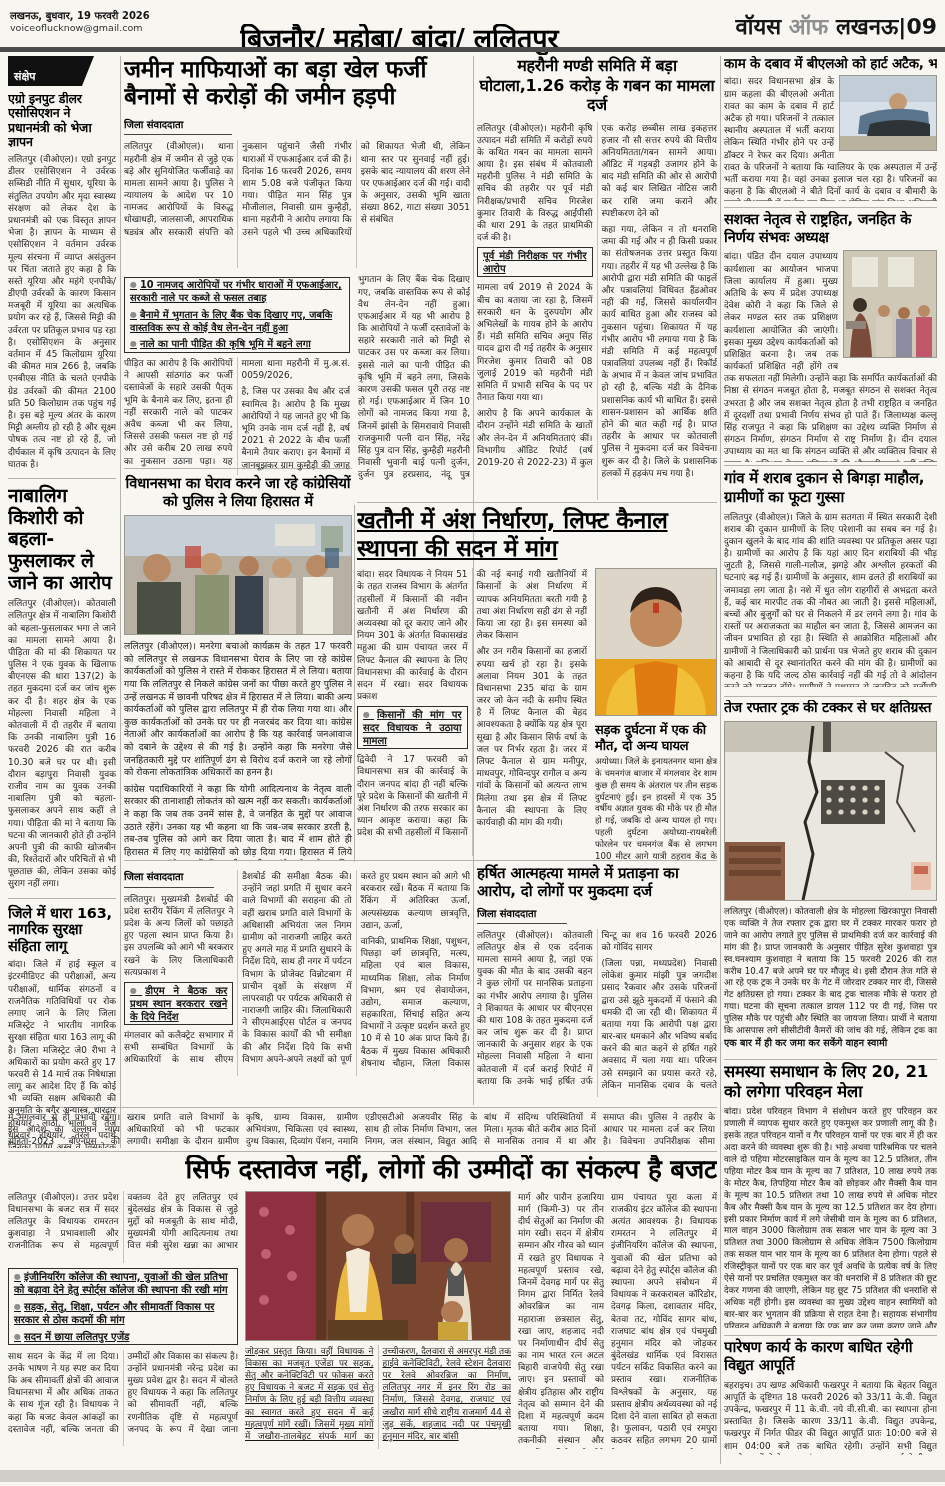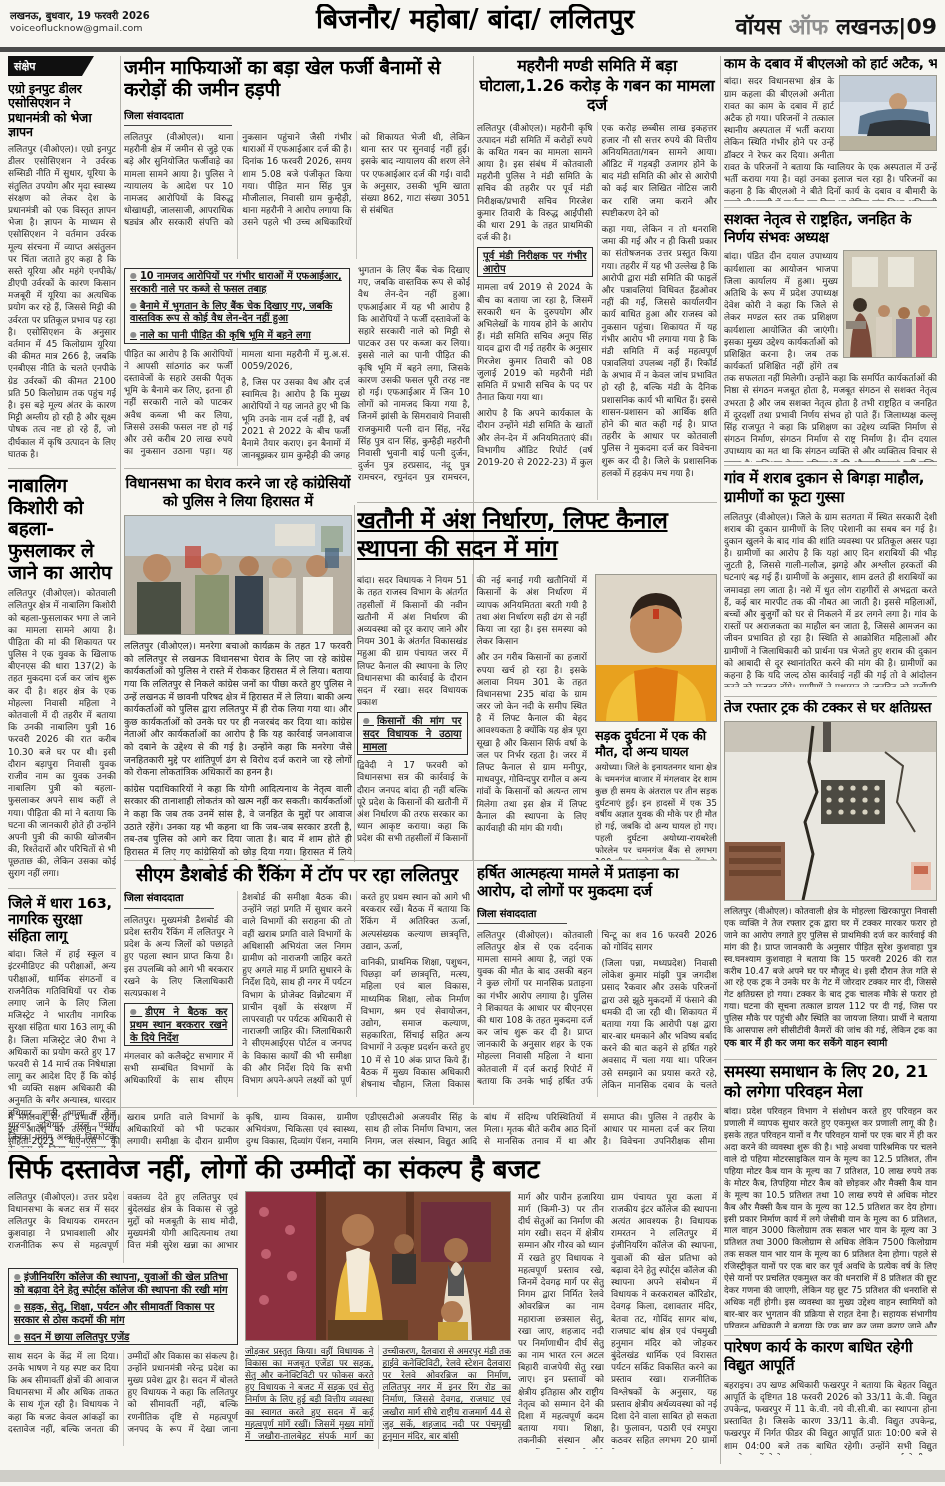--- a/index.html
+++ b/index.html
@@ -22,21 +22,21 @@
 </style>
 </head>
 <body>
 
 <div id="page">
 
   <div class="abs" style="left:10px;top:8px;">
     <div style="font-size:10px;font-weight:bold;">लखनऊ, बुधवार, 19 फरवरी 2026</div>
     <div style="font-size:9.5px;color:#333;">voiceoflucknow@gmail.com</div>
   </div>
-  <div class="abs hl" style="left:240px;top:4px;width:470px;text-align:center;font-size:27px;">बिजनौर/ महोबा/ बांदा/ ललितपुर</div>
+  <div class="abs hl" style="left:240px;top:24px;width:470px;text-align:left;font-size:27px;">बिजनौर/ महोबा/ बांदा/ ललितपुर</div>
   <div class="abs" style="right:8px;top:10px;font-size:22px;font-weight:bold;white-space:nowrap;">
     <span>वॉयस</span>
     <span style="color:#8f8f8f;">ऑफ</span>
     <span>लखनऊ</span><span>|09</span>
   </div>
   <div class="abs" style="left:0;top:47px;width:945px;height:5px;background:#4c4c4c;"></div>
 
   <div class="vr" style="left:120px;top:56px;height:1092px;"></div>
   <div class="vr" style="left:473px;top:56px;height:1049px;"></div>
   <div class="vr" style="left:720px;top:56px;height:1408px;"></div>
@@ -46,31 +46,31 @@
   <div class="hrl" style="left:124px;top:860px;width:593px;"></div>
   <div class="hrl" style="left:8px;top:1107px;width:709px;"></div>
   <div class="hrl" style="left:8px;top:1151px;width:709px;"></div>
   <div class="hrl" style="left:724px;top:207px;width:213px;"></div>
   <div class="hrl" style="left:724px;top:465px;width:213px;"></div>
   <div class="hrl" style="left:724px;top:696px;width:213px;"></div>
   <div class="hrl" style="left:724px;top:1059px;width:213px;"></div>
   <div class="hrl" style="left:724px;top:1335px;width:213px;"></div>
 
   <div class="abs" style="left:8px;top:56px;width:108px;height:1092px;overflow:hidden;">
-    <div style="background:#101010;color:#fff;font-weight:bold;font-size:11px;width:72px;padding:2px 8px 3px 6px;clip-path:polygon(0 0,100% 0,86% 100%,0 100%);margin-bottom:6px;">संक्षेप</div>
+    <div style="background:#101010;color:#fff;font-weight:bold;font-size:11px;width:72px;padding:12px 8px 3px 6px;clip-path:polygon(0 0,100% 0,86% 100%,0 100%);margin-bottom:6px;">संक्षेप</div>
     <div class="hl" style="font-size:12.5px;margin-bottom:4px;">एग्रो इनपुट डीलर एसोसिएशन ने प्रधानमंत्री को भेजा ज्ञापन</div>
     <div class="b" style="margin-bottom:8px;">ललितपुर (वीओएल)। एग्रो इनपुट डीलर एसोसिएशन ने उर्वरक सब्सिडी नीति में सुधार, यूरिया के संतुलित उपयोग और मृदा स्वास्थ्य संरक्षण को लेकर देश के प्रधानमंत्री को एक विस्तृत ज्ञापन भेजा है। ज्ञापन के माध्यम से एसोसिएशन ने वर्तमान उर्वरक मूल्य संरचना में व्याप्त असंतुलन पर चिंता जताते हुए कहा है कि सस्ते यूरिया और महंगे एनपीके/डीएपी उर्वरकों के कारण किसान मजबूरी में यूरिया का अत्यधिक प्रयोग कर रहे हैं, जिससे मिट्टी की उर्वरता पर प्रतिकूल प्रभाव पड़ रहा है। एसोसिएशन के अनुसार वर्तमान में 45 किलोग्राम यूरिया की कीमत मात्र 266 है, जबकि एनबीएस नीति के चलते एनपीके ग्रेड उर्वरकों की कीमत 2100 प्रति 50 किलोग्राम तक पहुंच गई है। इस बड़े मूल्य अंतर के कारण मिट्टी अम्लीय हो रही है और सूक्ष्म पोषक तत्व नष्ट हो रहे हैं, जो दीर्घकाल में कृषि उत्पादन के लिए घातक है।</div>
     <div class="hl sep" style="font-size:19px;padding-top:6px;margin-bottom:4px;">नाबालिग किशोरी को बहला-फुसलाकर ले जाने का आरोप</div>
     <div class="b" style="margin-bottom:8px;">ललितपुर (वीओएल)। कोतवाली ललितपुर क्षेत्र में नाबालिग किशोरी को बहला-फुसलाकर भगा ले जाने का मामला सामने आया है। पीड़िता की मां की शिकायत पर पुलिस ने एक युवक के खिलाफ बीएनएस की धारा 137(2) के तहत मुकदमा दर्ज कर जांच शुरू कर दी है। शहर क्षेत्र के एक मोहल्ला निवासी महिला ने कोतवाली में दी तहरीर में बताया कि उनकी नाबालिग पुत्री 16 फरवरी 2026 की रात करीब 10.30 बजे घर पर थी। इसी दौरान बड़ापुरा निवासी युवक राजीव नाम का युवक उनकी नाबालिग पुत्री को बहला-फुसलाकर अपने साथ कहीं ले गया। पीड़िता की मां ने बताया कि घटना की जानकारी होते ही उन्होंने अपनी पुत्री की काफी खोजबीन की, रिश्तेदारों और परिचितों से भी पूछताछ की, लेकिन उसका कोई सुराग नहीं लगा।</div>
     <div class="hl sep" style="font-size:14.5px;padding-top:6px;margin-bottom:4px;">जिले में धारा 163, नागरिक सुरक्षा संहिता लागू</div>
     <div class="b">बांदा। जिले में हाई स्कूल व इंटरमीडिएट की परीक्षाओं, अन्य परीक्षाओं, धार्मिक संगठनों व राजनैतिक गतिविधियों पर रोक लगाए जाने के लिए जिला मजिस्ट्रेट ने भारतीय नागरिक सुरक्षा संहिता धारा 163 लागू की है। जिला मजिस्ट्रेट जे0 रीभा ने अधिकारों का प्रयोग करते हुए 17 फरवरी से 14 मार्च तक निषेधाज्ञा लागू कर आदेश दिए हैं कि कोई भी व्यक्ति सक्षम अधिकारी की अनुमति के बगैर अन्यास्त्र, धारदार हथियार, लाठी, भाला व तेज धारदार हथियार, तरल पदार्थ जिनका प्रयोग अस्त्र व विस्फोटक के रूप में किया जा सकता है लेकर सार्वजनिक रूप से नहीं घूम सकेगा। यह आदेश सरकारी ड्यूटी पर तैनात अधिकारियों, कर्मचारियों और ऐसे व्यक्ति पर लागू नहीं होगा जो दण्डे के सहारे चलते हों अथवा धर्म में उन्हें लेकर चलने को अनिवार्यता है। यह आदेश पूरे जनपद</div>
   </div>
 
   <div class="abs" style="left:124px;top:56px;width:346px;height:426px;overflow:hidden;">
-    <div class="hl" style="font-size:19px;line-height:1.16;">जमीन माफियाओं का बड़ा खेल फर्जी बैनामों से करोड़ों की जमीन हड़पी</div>
+    <div class="hl" style="font-size:23px;line-height:1.16;">जमीन माफियाओं का बड़ा खेल फर्जी बैनामों से करोड़ों की जमीन हड़पी</div>
     <span class="byline" style="width:108px;margin-top:8px;">जिला संवाददाता</span>
     <div class="b c3" style="height:128px;">ललितपुर (वीओएल)। थाना महरौनी क्षेत्र में जमीन से जुड़े एक बड़े और सुनियोजित फर्जीवाड़े का मामला सामने आया है। पुलिस ने न्यायालय के आदेश पर 10 नामजद आरोपियों के विरुद्ध धोखाधड़ी, जालसाजी, आपराधिक षड्यंत्र और सरकारी संपत्ति को नुकसान पहुंचाने जैसी गंभीर धाराओं में एफआईआर दर्ज की है। दिनांक 16 फरवरी 2026, समय शाम 5.08 बजे पंजीकृत किया गया। पीड़ित मान सिंह पुत्र मौजीलाल, निवासी ग्राम कुम्हैड़ी, थाना महरौनी ने आरोप लगाया कि उसने पहले भी उच्च अधिकारियों को शिकायत भेजी थी, लेकिन थाना स्तर पर सुनवाई नहीं हुई। इसके बाद न्यायालय की शरण लेने पर एफआईआर दर्ज की गई। वादी के अनुसार, उसकी भूमि खाता संख्या 862, गाटा संख्या 3051 से संबंधित</div>
     <div style="display:flex;gap:8px;margin-top:5px;">
       <div style="width:226px;">
         <div class="subbox">
           <div class="bulletline" style="font-size:9.8px;"><span class="dot">●</span><span>10 नामजद आरोपियों पर गंभीर धाराओं में एफआईआर, सरकारी नाले पर कब्जे से फसल तबाह</span></div>
           <div class="bulletline" style="font-size:9.8px;"><span class="dot">●</span><span>बैनामे में भुगतान के लिए बैंक चेक दिखाए गए, जबकि वास्तविक रूप से कोई वैध लेन-देन नहीं हुआ</span></div>
           <div class="bulletline" style="font-size:9.8px;margin-bottom:0;"><span class="dot">●</span><span>नाले का पानी पीड़ित की कृषि भूमि में बहने लगा</span></div>
         </div>
         <div class="b c2" style="height:118px;">
@@ -117,21 +117,21 @@
       </svg>
     </div>
     <div class="b" style="height:222px;font-size:9.2px;">
       <p>ललितपुर (वीओएल)। मनरेगा बचाओ कार्यक्रम के तहत 17 फरवरी को ललितपुर से लखनऊ विधानसभा घेराव के लिए जा रहे कांग्रेस कार्यकर्ताओं को पुलिस ने रास्ते में रोककर हिरासत में ले लिया। बताया गया कि ललितपुर से निकले कांग्रेस जनों का पीछा करते हुए पुलिस ने उन्हें लखनऊ में छावनी परिषद क्षेत्र में हिरासत में ले लिया। बाकी अन्य कार्यकर्ताओं को पुलिस द्वारा ललितपुर में ही रोक लिया गया था। और कुछ कार्यकर्ताओं को उनके घर पर ही नजरबंद कर दिया था। कांग्रेस नेताओं और कार्यकर्ताओं का आरोप है कि यह कार्रवाई जनआवाज को दबाने के उद्देश्य से की गई है। उन्होंने कहा कि मनरेगा जैसे जनहितकारी मुद्दे पर शांतिपूर्ण ढंग से विरोध दर्ज कराने जा रहे लोगों को रोकना लोकतांत्रिक अधिकारों का हनन है।</p>
         <p>कांग्रेस पदाधिकारियों ने कहा कि योगी आदित्यनाथ के नेतृत्व वाली सरकार की तानाशाही लोकतंत्र को खत्म नहीं कर सकती। कार्यकर्ताओं ने कहा कि जब तक उनमें सांस है, वे जनहित के मुद्दों पर आवाज उठाते रहेंगे। उनका यह भी कहना था कि जब-जब सरकार डरती है, तब-तब पुलिस को आगे कर दिया जाता है। बाद में शाम होते ही हिरासत में लिए गए कांग्रेसियों को छोड़ दिया गया। हिरासत में लिये गए प्रमुख कांग्रेस जनों में भारतीय राष्ट्रीय कांग्रेस के प्रदेश सचिव बलवंत सिंह राजपूत, पिछड़ा वर्ग प्रदेश महासचिव पवन विश्वकर्मा, महिला जिलाध्यक्ष नेहा तिवारी, पिछड़ा वर्ग जिलाध्यक्ष रामभरोसे कुशवाहा, सुनील कुमार राव एडवोकेट सहित अन्य कार्यकर्ता शामिल रहे।</p>
     </div>
   </div>
 
   <div class="abs" style="left:357px;top:507px;width:360px;height:353px;overflow:hidden;">
     <div class="hl" style="font-size:23px;line-height:1.2;text-decoration:underline;">खतौनी में अंश निर्धारण, लिफ्ट कैनाल स्थापना की सदन में मांग</div>
-    <div style="display:flex;gap:8px;margin-top:12px;">
+    <div style="display:flex;gap:8px;margin-top:6px;">
       <div style="width:230px;">
         <div class="b c2" style="height:288px;">
           <p>बांदा। सदर विधायक ने नियम 51 के तहत राजस्व विभाग के अंतर्गत तहसीलों में किसानों की नवीन खतौनी में अंश निर्धारण की अव्यवस्था को दूर कराए जाने और नियम 301 के अंतर्गत विकासखंड महुआ की ग्राम पंचायत जरर में लिफ्ट कैनाल की स्थापना के लिए विधानसभा की कार्रवाई के दौरान सदन में रखा। सदर विधायक प्रकाश</p>
           <div class="subbox"><span class="dot">●</span><span>किसानों की मांग पर सदर विधायक ने उठाया मामला</span></div>
           <p>द्विवेदी ने 17 फरवरी को विधानसभा सत्र की कार्रवाई के दौरान जनपद बांदा ही नहीं बल्कि पूरे प्रदेश के किसानों की खतौनी में अंश निर्धारण की तरफ सरकार का ध्यान आकृष्ट कराया। कहा कि प्रदेश की सभी तहसीलों में किसानों की नई बनाई गयी खतौनियों में किसानों के अंश निर्धारण में व्यापक अनियमितता बरती गयी है तथा अंश निर्धारण सही ढंग से नहीं किया जा रहा है। इस समस्या को लेकर किसान</p>
           <p>और उन गरीब किसानों का हजारों रुपया खर्च हो रहा है। इसके अलावा नियम 301 के तहत विधानसभा 235 बांदा के ग्राम जरर जो केन नदी के समीप स्थित है में लिफ्ट कैनाल की बेहद आवश्यकता है क्योंकि यह क्षेत्र पूरा सूखा है और किसान सिर्फ वर्षा के जल पर निर्भर रहता है। जरर में लिफ्ट कैनाल से ग्राम मनीपुर, माधवपुर, गोविन्दपुर रागौल व अन्य गांवों के किसानों को अत्यन्त लाभ मिलेगा तथा इस क्षेत्र में लिफ्ट कैनाल की स्थापना के लिए कार्यवाही की मांग की गयी।</p>
         </div>
       </div>
       <div style="width:122px;">
         <div class="ph" style="width:120px;height:146px;">
@@ -145,21 +145,20 @@
             <rect x="57" y="34" width="6" height="10" fill="#c23a1f"></rect>
           </svg>
         </div>
         <div class="hl" style="font-size:13px;line-height:1.2;margin-top:6px;">सड़क दुर्घटना में एक की मौत, दो अन्य घायल</div>
         <div class="b" style="height:140px;font-size:8.6px;margin-top:3px;">अयोध्या। जिले के इनायतनगर थाना क्षेत्र के चमनगंज बाजार में मंगलवार देर शाम कुछ ही समय के अंतराल पर तीन सड़क दुर्घटनाएं हुईं। इन हादसों में एक 35 वर्षीय अज्ञात युवक की मौके पर ही मौत हो गई, जबकि दो अन्य घायल हो गए। पहली दुर्घटना अयोध्या-रायबरेली फोरलेन पर चमनगंज बैंक से लगभग 100 मीटर आगे यात्री ठहराव केंद्र के पास देर शाम 7.45 बजे हुई।</div>
       </div>
     </div>
   </div>
 
   <div class="abs" style="left:124px;top:864px;width:346px;height:240px;overflow:hidden;">
-    <div class="hl" style="font-size:18.5px;text-align:center;">सीएम डैशबोर्ड की रैंकिंग में टॉप पर रहा ललितपुर</div>
     <div class="b c3" style="height:206px;margin-top:6px;">
       <span class="byline" style="width:90px;">जिला संवाददाता</span>
       <p>ललितपुर। मुख्यमंत्री डैशबोर्ड की प्रदेश स्तरीय रैंकिंग में ललितपुर ने प्रदेश के अन्य जिलों को पछाड़ते हुए पहला स्थान प्राप्त किया है। इस उपलब्धि को आगे भी बरकरार रखने के लिए जिलाधिकारी सत्यप्रकाश ने</p>
       <div class="subbox"><span class="dot">●</span><span>डीएम ने बैठक कर प्रथम स्थान बरकरार रखने के दिये निर्देश</span></div>
       <p>मंगलवार को कलैक्ट्रेट सभागार में सभी सम्बंधित विभागों के अधिकारियों के साथ सीएम डैशबोर्ड की समीक्षा बैठक की। उन्होंने जहां प्रगति में सुधार करने वाले विभागों की सराहना की तो वहीं खराब प्रगति वाले विभागों के अधिशासी अभियंता जल निगम ग्रामीण को नाराजगी जाहिर करते हुए अगले माह में प्रगति सुधारने के निर्देश दिये, साथ ही नगर में पर्यटन विभाग के प्रोजेक्ट विन्नोटबाग में प्राचीन वृक्षों के संरक्षण में लापरवाही पर पर्यटक अधिकारी से नाराजगी जाहिर की। जिलाधिकारी ने सीएमआईएस पोर्टल व जनपद के विकास कार्यों की भी समीक्षा की और निर्देश दिये कि सभी विभाग अपने-अपने लक्ष्यों को पूर्ण करते हुए प्रथम स्थान को आगे भी बरकरार रखें। बैठक में बताया कि रैंकिंग में अतिरिक्त ऊर्जा, अल्पसंख्यक कल्याण छात्रवृत्ति, उद्यान, ऊर्जा,</p>
       <p>वानिकी, प्राथमिक शिक्षा, पशुधन, पिछड़ा वर्ग छात्रवृत्ति, मत्स्य, महिला एवं बाल विकास, माध्यमिक शिक्षा, लोक निर्माण विभाग, श्रम एवं सेवायोजन, उद्योग, समाज कल्याण, सहकारिता, सिंचाई सहित अन्य विभागों ने उत्कृष्ट प्रदर्शन करते हुए 10 में से 10 अंक प्राप्त किये हैं। बैठक में मुख्य विकास अधिकारी शेषनाथ चौहान, जिला विकास अधिकारी अतिरंजन सिंह, डीसी मनरेगा रमेश कुमार यादव, पीडीडीआरडीए दीपक यादव, सीवीओ डॉ भगवान सिंह, बीएसए रणवीर सिंह, जिला कार्यक्रम अधिकारी नीरज सिंह, डीडी एग्रीकल्चर, जिला कृषि अधिकारी,</p>
     </div>
   </div>
 
   <div class="abs" style="left:477px;top:864px;width:240px;height:240px;overflow:hidden;">
@@ -174,21 +173,21 @@
   <div class="abs" style="left:8px;top:1111px;width:709px;height:38px;display:flex;gap:7px;">
     <div class="b" style="width:112px;height:38px;">में मंगलवार से ही प्रभावी रहेगा। इस आदेश का उल्लंघन न्याय संहिता-2023 बीएनएस की धारा-221 के तहत दण्डनीय होगा।</div>
     <div class="b" style="width:112px;height:38px;">खराब प्रगति वाले विभागों के अधिकारियों को भी फटकार लगायी। समीक्षा के दौरान ग्रामीण पेयजल आपूर्ति की खराब प्रगति पर</div>
     <div class="b" style="width:112px;height:38px;">कृषि, ग्राम्य विकास, ग्रामीण अभियंत्रण, चिकित्सा एवं स्वास्थ्य, दुग्ध विकास, दिव्यांग पेंशन, नमामि गंगे, पंचायती राज, सामाजिक</div>
     <div class="b" style="width:112px;height:38px;">एडीएसटीओ अजयवीर सिंह के साथ ही लोक निर्माण विभाग, जल निगम, जल संस्थान, विद्युत आदि विभागों के अभियंता उपस्थित रहे।</div>
     <div class="b" style="width:112px;height:38px;">बांध में संदिग्ध परिस्थितियों में मिला। मृतक बीते करीब आठ दिनों से मानसिक तनाव में था और लगातार परिवार को बता रहा था कि अजयगढ़</div>
     <div class="b" style="width:112px;height:38px;">समाप्त की। पुलिस ने तहरीर के आधार पर मामला दर्ज कर लिया है। विवेचना उपनिरीक्षक सीमा प्रजापति को सौंपी गई है।</div>
   </div>
 
   <div class="abs" style="left:8px;top:1155px;width:709px;height:310px;overflow:hidden;">
-    <div class="hl" style="font-size:26px;text-align:left;">सिर्फ दस्तावेज नहीं, लोगों की उम्मीदों का संकल्प है बजट</div>
+    <div class="hl" style="font-size:26px;text-align:right;">सिर्फ दस्तावेज नहीं, लोगों की उम्मीदों का संकल्प है बजट</div>
     <div style="display:flex;gap:7px;margin-top:6px;">
       <div style="width:230px;">
         <div class="b c2" style="height:72px;">ललितपुर (वीओएल)। उत्तर प्रदेश विधानसभा के बजट सत्र में सदर ललितपुर के विधायक रामरतन कुशवाहा ने प्रभावशाली और राजनीतिक रूप से महत्वपूर्ण वक्तव्य देते हुए ललितपुर एवं बुंदेलखंड क्षेत्र के विकास से जुड़े मुद्दों को मजबूती के साथ मोदी, मुख्यमंत्री योगी आदित्यनाथ तथा वित्त मंत्री सुरेश खन्ना का आभार व्यक्त करते हुए बजट को समग्र विकास का रोडमैप बताया। बड़ा राजनीतिक संदेश देते हुये विधायक रामरतन ने कहा कि ललितपुर आखिरी जिला नहीं, उत्तर</div>
         <div class="subbox" style="margin:5px 0;" actable="false">
           <div class="bulletline" style="font-size:10px;"><span class="dot">●</span><span>इंजीनियरिंग कॉलेज की स्थापना, युवाओं की खेल प्रतिभा को बढ़ावा देने हेतु स्पोर्ट्स कॉलेज की स्थापना की रखी मांग</span></div>
           <div class="bulletline" style="font-size:10px;"><span class="dot">●</span><span>सड़क, सेतु, शिक्षा, पर्यटन और सीमावर्ती विकास पर सरकार से ठोस कदमों की मांग</span></div>
           <div class="bulletline" style="font-size:10px;margin-bottom:0;"><span class="dot">●</span><span>सदन में छाया ललितपुर एजेंड</span></div>
         </div>
         <div class="b c2" style="height:96px;">साथ सदन के केंद्र में ला दिया। उनके भाषण ने यह स्पष्ट कर दिया कि अब सीमावर्ती क्षेत्रों की आवाज विधानसभा में और अधिक ताकत के साथ गूंज रही है। विधायक ने कहा कि बजट केवल आंकड़ों का दस्तावेज नहीं, बल्कि जनता की उम्मीदों और विकास का संकल्प है। उन्होंने प्रधानमंत्री नरेन्द्र प्रदेश का मुख्य प्रवेश द्वार है। सदन में बोलते हुए विधायक ने कहा कि ललितपुर को सीमावर्ती नहीं, बल्कि रणनीतिक दृष्टि से महत्वपूर्ण जनपद के रूप में देखा जाना चाहिए। मध्यप्रदेश से लगी सीमाओं का उल्लेख करते हुए उन्होंने क्षेत्रीय विकास को प्रदेश की प्रगति से सीधे</div>
       </div>

